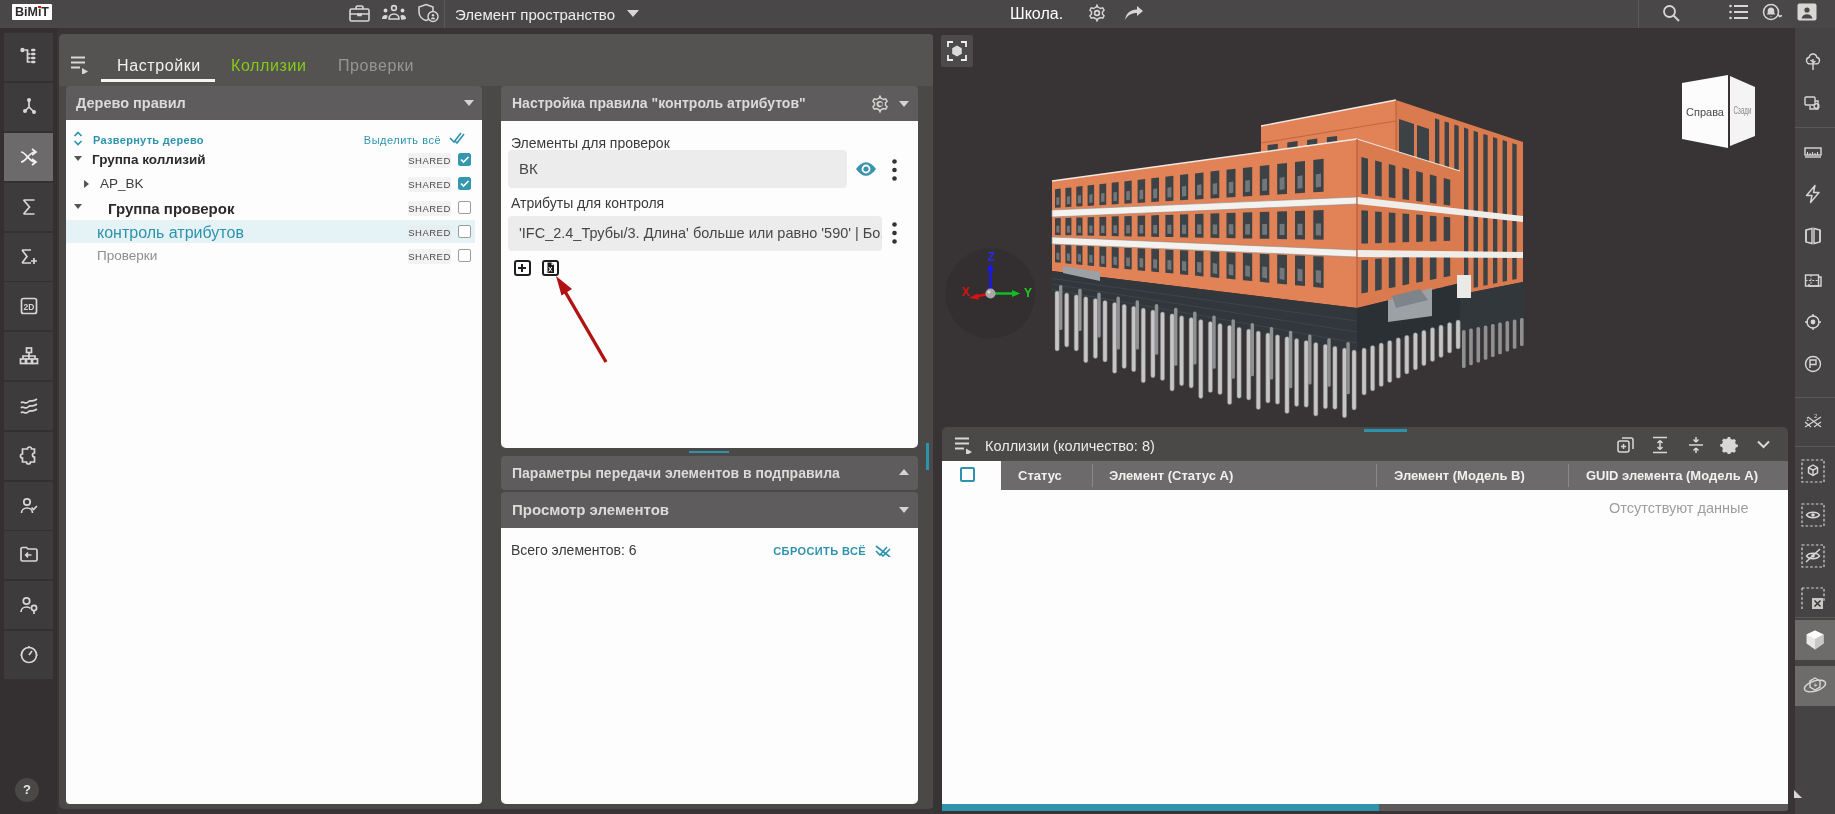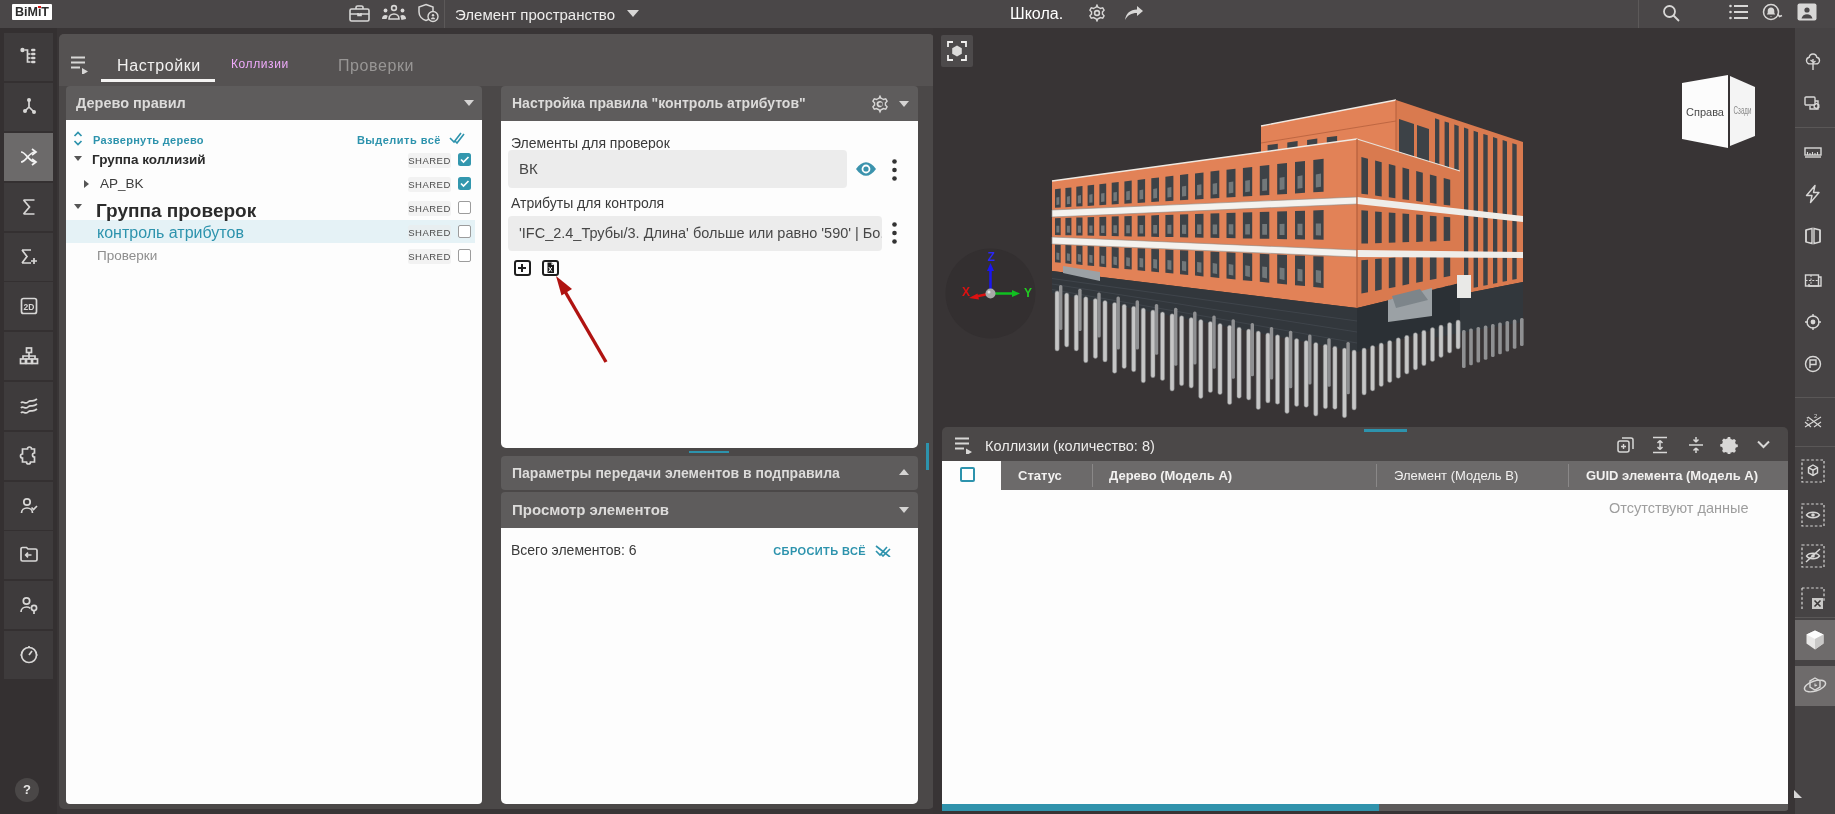--- a/index.html
+++ b/index.html
@@ -173,33 +173,33 @@
 <div class="abs" style="left:15px;top:778px;width:24px;height:24px;border-radius:50%;background:#4a4747;color:#e8e7e6;font-size:13px;font-weight:bold;text-align:center;line-height:24px">?</div>
 <div class="abs" style="left:59px;top:34px;width:875px;height:775px;background:#4b4848;border-radius:5px"></div>
 <div class="abs" style="left:59px;top:34px;width:875px;height:52px;background:#555252;border-radius:5px 5px 0 0"></div>
 <div class="abs" style="left:71px;top:56px">
     <svg width="17" height="18" viewBox="0 0 17 18" fill="none" xmlns="http://www.w3.org/2000/svg">
       <path d="M0 1.5h14M0 6.5h14M0 11.5h9" stroke="#d8d7d6" stroke-width="2"></path>
       <path d="M11 12l6 3.5-6 3.5z" fill="#d8d7d6"></path>
     </svg>
   </div>
 <div class="abs" style="left:117px;top:57px;color:#f2f1f0;font-size:16px;letter-spacing:0.6px">Настройки</div>
-<div class="abs" style="left:231px;top:57px;color:#f0abfc;font-size:12px;letter-spacing:0.6px">Коллизии</div>
+<div class="abs" style="left:231px;top:57px;color:#84cc16;font-size:16px;letter-spacing:0.6px">Коллизии</div>
 <div class="abs" style="left:338px;top:57px;color:#989695;font-size:16px;letter-spacing:0.6px">Проверки</div>
 <div class="abs" style="left:101px;top:79px;width:114px;height:2.5px;background:#f5f4f3"></div>
 <div class="abs hdr" style="left:66px;top:86px;width:416px;height:34px;border-radius:4px 4px 0 0;line-height:34px;padding-left:10px;font-size:14.5px">Дерево правил</div>
 <div class="abs" style="left:464px;top:100px;width:0;height:0;border-left:5.5px solid transparent;border-right:5.5px solid transparent;border-top:6.5px solid #d5d4d3"></div>
 <div class="abs" style="left:66px;top:120px;width:416px;height:684px;background:#fdfdfd;border-radius:0 0 4px 4px"></div>
 <div class="abs" style="left:72px;top:131px">
     <svg width="12" height="15" viewBox="0 0 12 15" fill="none" xmlns="http://www.w3.org/2000/svg">
       <path d="M2.5 5L6 1.5 9.5 5M2.5 10L6 13.5 9.5 10" fill="none" stroke="#2d93ad" stroke-width="1.7"></path>
     </svg>
   </div>
 <div class="abs teal" style="left:93px;top:133.5px;font-size:11px;font-weight:bold;letter-spacing:0.3px">Развернуть дерево</div>
-<div class="abs teal" style="right:1394px;top:133.5px;font-size:11px;font-weight:bold;letter-spacing:0.5px">Выделить всё</div>
+<div class="abs teal" style="right:1394px;top:133.5px;font-size:11px;font-weight:normal;letter-spacing:0.5px">Выделить всё</div>
 <div class="abs" style="left:449px;top:131px">
     <svg width="17" height="14" viewBox="0 0 17 14" fill="none" xmlns="http://www.w3.org/2000/svg">
       <path d="M1 7l4 4L12 2M6 10l2 2L15 3" stroke="#2d93ad" stroke-width="1.6" fill="none"></path>
     </svg>
   </div>
 <div class="abs" style="left:66px;top:220px;width:409px;height:23px;background:#e5f2f6"></div>
 <div class="abs" style="left:74px;top:155.5px;width:0;height:0;border-left:4.5px solid transparent;border-right:4.5px solid transparent;border-top:5.5px solid #555"></div>
 <div class="abs" style="left:92px;top:152px;color:#2b2b2b;font-weight:bold;font-size:13.5px">Группа коллизий</div>
 <div class="abs" style="left:408px;top:152.5px;width:43px;height:15px;background:#f2f2f2;border-radius:2.5px;color:#4b4b4b;font-size:9.5px;text-align:center;line-height:15px;letter-spacing:0.5px">SHARED</div>
 <div class="abs" style="left:458px;top:153.0px;width:13px;height:13px;background:#3397ae;border-radius:2.5px">
@@ -209,21 +209,21 @@
   </div>
 <div class="abs" style="left:84px;top:179.5px;width:0;height:0;border-top:4.5px solid transparent;border-bottom:4.5px solid transparent;border-left:5.5px solid #555"></div>
 <div class="abs" style="left:100px;top:176px;color:#3d3d3d;font-size:13.5px">AP_BK</div>
 <div class="abs" style="left:408px;top:176.5px;width:43px;height:15px;background:#f2f2f2;border-radius:2.5px;color:#4b4b4b;font-size:9.5px;text-align:center;line-height:15px;letter-spacing:0.5px">SHARED</div>
 <div class="abs" style="left:458px;top:177.0px;width:13px;height:13px;background:#3397ae;border-radius:2.5px">
     <svg width="13" height="13" viewBox="0 0 13 13" fill="none" xmlns="http://www.w3.org/2000/svg">
       <path d="M3 6.5l2.5 2.5L10.5 4" stroke="#fff" stroke-width="1.7" fill="none"></path>
     </svg>
   </div>
 <div class="abs" style="left:74px;top:203.5px;width:0;height:0;border-left:4.5px solid transparent;border-right:4.5px solid transparent;border-top:5.5px solid #555"></div>
-<div class="abs" style="left:96px;top:200px;color:#2b2b2b;font-weight:bold;font-size:19px">Группа проверок</div>
+<div class="abs" style="left:108px;top:200px;color:#2b2b2b;font-weight:bold;font-size:15px">Группа проверок</div>
 <div class="abs" style="left:408px;top:200.5px;width:43px;height:15px;background:#f2f2f2;border-radius:2.5px;color:#4b4b4b;font-size:9.5px;text-align:center;line-height:15px;letter-spacing:0.5px">SHARED</div>
 <div class="abs" style="left:458px;top:201.0px;width:13px;height:13px;background:#fff;border:1.6px solid #9c9c9c;border-radius:2px"></div>
 <div class="abs teal" style="left:97px;top:224px;font-size:16px">контроль атрибутов</div>
 <div class="abs" style="left:408px;top:224.5px;width:43px;height:15px;background:#e8eef0;border-radius:2.5px;color:#4b4b4b;font-size:9.5px;text-align:center;line-height:15px;letter-spacing:0.5px">SHARED</div>
 <div class="abs" style="left:458px;top:225.0px;width:13px;height:13px;background:#fff;border:1.6px solid #9c9c9c;border-radius:2px"></div>
 <div class="abs" style="left:97px;top:248px;color:#8e8e8e;font-size:13.5px">Проверки</div>
 <div class="abs" style="left:408px;top:248.5px;width:43px;height:15px;background:#f2f2f2;border-radius:2.5px;color:#4b4b4b;font-size:9.5px;text-align:center;line-height:15px;letter-spacing:0.5px">SHARED</div>
 <div class="abs" style="left:458px;top:249.0px;width:13px;height:13px;background:#fff;border:1.6px solid #9c9c9c;border-radius:2px"></div>
 <div class="abs hdr" style="left:501px;top:86px;width:417px;height:35px;border-radius:4px 4px 0 0;line-height:35px;padding-left:11px;white-space:nowrap;font-size:14px">Настройка правила "контроль атрибутов"</div>
 <div class="abs" style="left:871px;top:95px">
@@ -607,23 +607,23 @@
 <div class="abs" style="left:1757px;top:440px">
     <svg width="13" height="9" viewBox="0 0 13 9" fill="none" xmlns="http://www.w3.org/2000/svg">
       <path d="M1 1.5l5.5 5.5L12 1.5" stroke="#d8d7d6" stroke-width="2" fill="none"></path>
     </svg>
   </div>
 <div class="abs" style="left:942px;top:461px;width:846px;height:29px;background:#6c6a6a"></div>
 <div class="abs" style="left:942px;top:461px;width:59px;height:29px;background:#fdfdfd"></div>
 <div class="abs" style="left:960px;top:467px;width:15px;height:15px;border:2px solid #2d93ad;border-radius:2px;background:#fff"></div>
 <div class="abs" style="left:1018px;top:468px;color:#f2f1f0;font-weight:bold;font-size:13px">Статус</div>
 <div class="abs" style="left:1092px;top:464px;width:1px;height:23px;background:#8a8888"></div>
-<div class="abs" style="left:1109px;top:468px;color:#f2f1f0;font-weight:bold;font-size:13px">Дерево (Модель A)</div>
+<div class="abs" style="left:1109px;top:468px;color:#f2f1f0;font-weight:bold;font-size:13px">Элемент (Статус A)</div>
 <div class="abs" style="left:1376px;top:464px;width:1px;height:23px;background:#8a8888"></div>
-<div class="abs" style="left:1394px;top:468px;color:#f2f1f0;font-weight:normal;font-size:13px">Элемент (Модель B)</div>
+<div class="abs" style="left:1394px;top:468px;color:#f2f1f0;font-weight:bold;font-size:13px">Элемент (Модель B)</div>
 <div class="abs" style="left:1568px;top:464px;width:1px;height:23px;background:#8a8888"></div>
 <div class="abs" style="left:1586px;top:468px;color:#f2f1f0;font-weight:bold;font-size:13px">GUID элемента (Модель A)</div>
 <div class="abs" style="left:942px;top:490px;width:846px;height:314px;background:#fdfdfd"></div>
 <div class="abs" style="left:1609px;top:500px;color:#9e9e9e;font-size:14.5px">Отсутствуют данные</div>
 <div class="abs" style="left:942px;top:804px;width:846px;height:7px;background:#5c5a5a;border-radius:0 0 3px 3px"></div>
 <div class="abs" style="left:942px;top:804px;width:437px;height:7px;background:#3093ac"></div>
 <div class="abs" style="left:1795px;top:28px;width:40px;height:786px;background:#464344"></div>
 <div class="abs" style="left:1802px;top:51px">
     <svg width="22" height="22" viewBox="0 0 22 22" fill="none" xmlns="http://www.w3.org/2000/svg">
       <path d="M11 3c-2 0-3.5 1.4-3.7 3.2C5.8 6.5 4.5 7.8 4.5 9.5c0 1.9 1.6 3.4 3.5 3.4h6c1.9 0 3.5-1.5 3.5-3.4 0-1.7-1.3-3-2.8-3.3C14.5 4.4 13 3 11 3z" stroke="#d8d7d6" stroke-width="1.4" fill="none"></path>

